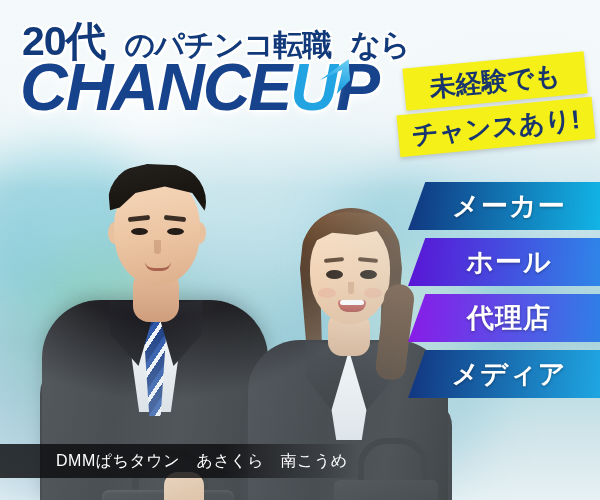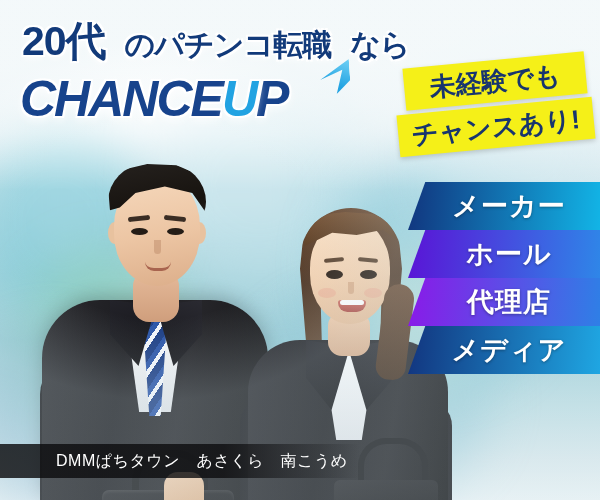--- a/index.html
+++ b/index.html
@@ -254,22 +254,22 @@
      -2px 2px 0 rgba(255,255,255,.95),
       2px -2px 0 rgba(255,255,255,.95),
      -2px -2px 0 rgba(255,255,255,.95),
       0 3px 7px rgba(255,255,255,.9);
   }
   .headline .small { font-size: 30px; margin-left: 19px; }
 
   
   .logo {
     position: absolute;
-    left: 20px; top: 74px;
-    font-size: 50px;
+    left: 20px; top: 54px;
+    font-size: 66px;
     font-weight: bold;
     font-style: italic;
     letter-spacing: -2px;
     white-space: nowrap;
     line-height: 1;
     text-shadow:
       2px 2px 0 rgba(255,255,255,.95),
      -2px 2px 0 rgba(255,255,255,.95),
       2px -2px 0 rgba(255,255,255,.95),
      -2px -2px 0 rgba(255,255,255,.95),
@@ -313,21 +313,21 @@
   
   .tags {
     position: absolute;
     left: 408px; top: 182px;
     width: 200px;
   }
   .tag {
     position: relative;
     width: 192px;
     height: 48px;
-    margin-bottom: 0;
+    margin-bottom: 8px;
     clip-path: polygon(9% 0%, 100% 0%, 100% 100%, 0% 100%);
     display: flex;
     align-items: center;
     justify-content: center;
     color: #ffffff;
     font-size: 27px;
     font-weight: bold;
     letter-spacing: 1px;
     white-space: nowrap;
     text-shadow: 0 1px 3px rgba(0,0,0,.35);

